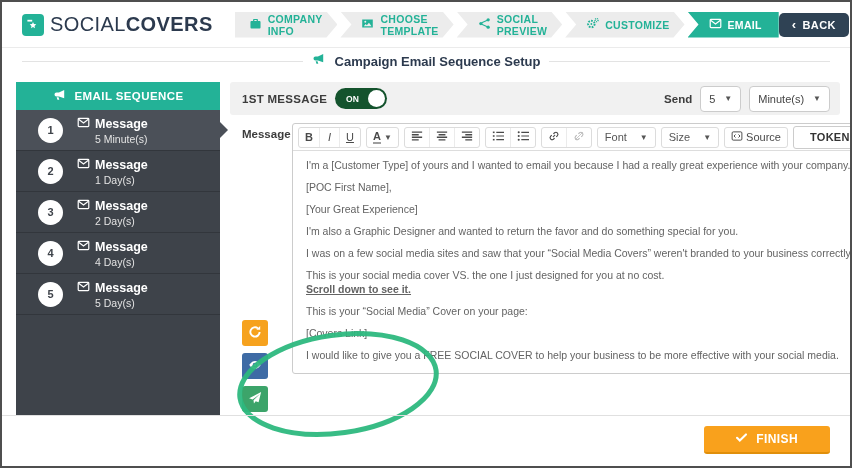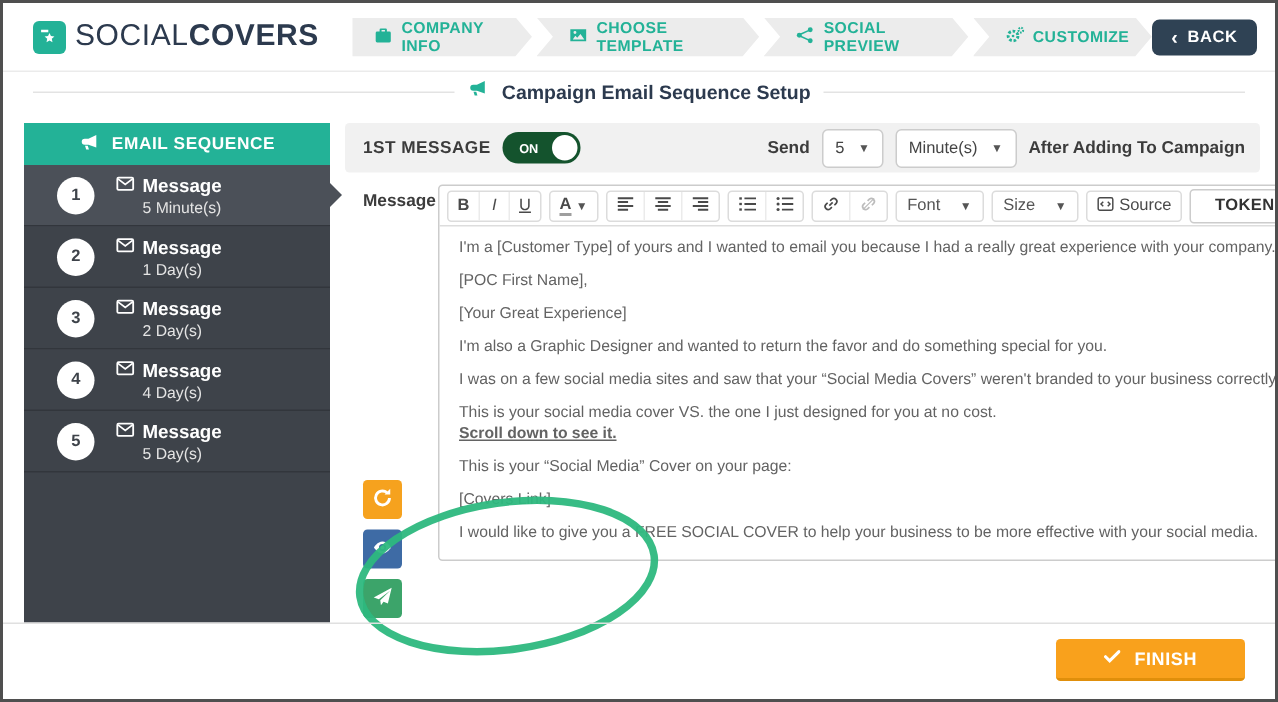--- a/index.html
+++ b/index.html
@@ -133,20 +133,27 @@
             </svg></span>
         <span>SOCIAL PREVIEW</span>
       </div>
       <div class="step">
         <span><svg viewBox="0 0 16 16" fill="none" stroke="currentColor">
               <circle cx="6.6" cy="8.6" r="4" stroke-width="2.4" stroke-dasharray="2.1 1.5"></circle>
               <circle cx="6.6" cy="8.6" r="1.1" fill="currentColor" stroke="none"></circle>
               <circle cx="13" cy="3.8" r="1.9" stroke-width="1.7" stroke-dasharray="1.2 .9"></circle>
             </svg></span>
         <span>CUSTOMIZE</span>
+      </div>
+      <div class="step active">
+        <span><svg viewBox="0 0 16 16" fill="none" stroke="currentColor" stroke-width="1.5">
+              <rect x="1.5" y="3" width="13" height="10" rx="1"></rect>
+              <path d="M2 4l6 4.5L14 4"></path>
+            </svg></span>
+        <span>EMAIL</span>
       </div>
     </nav>
 
     <button class="back-btn">
       <span class="back-chev">‹</span>
       <span>BACK</span>
     </button>
   </div>
 
   <div class="titlebar">
@@ -244,21 +251,20 @@
       <span class="spacer"></span>
       <span class="bold-label">Send</span>
       <span class="select">
         <span>5</span>
         <span class="caret">▼</span>
       </span>
       <span class="select">
         <span>Minute(s)</span>
         <span class="caret">▼</span>
       </span>
-      <span class="bold-label">After Adding To Campaign</span>
     </div>
 
 
     <div class="row msg-row">
       <label class="rowlabel">Message</label>
       <div class="editor">
         <div class="toolbar">
           <span class="tgroup">
             <span class="tbtn bld">B</span>
             <span class="tbtn itl">I</span>

